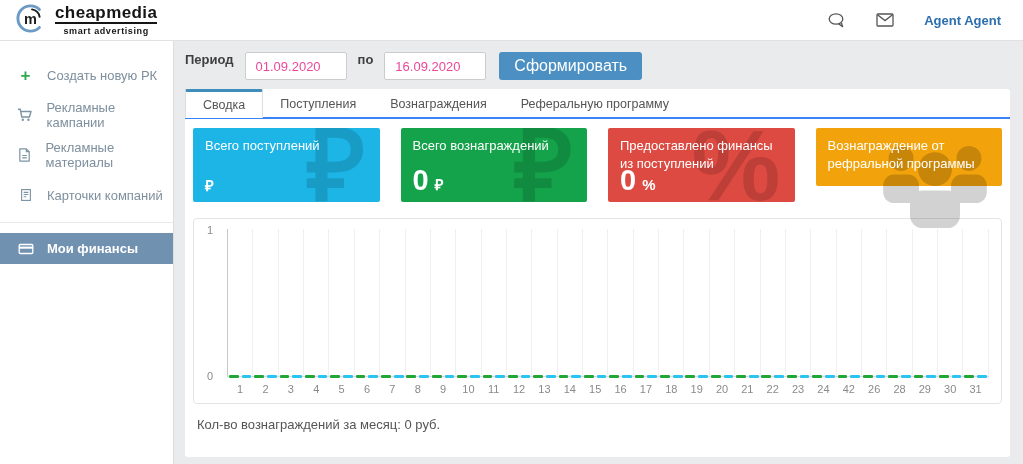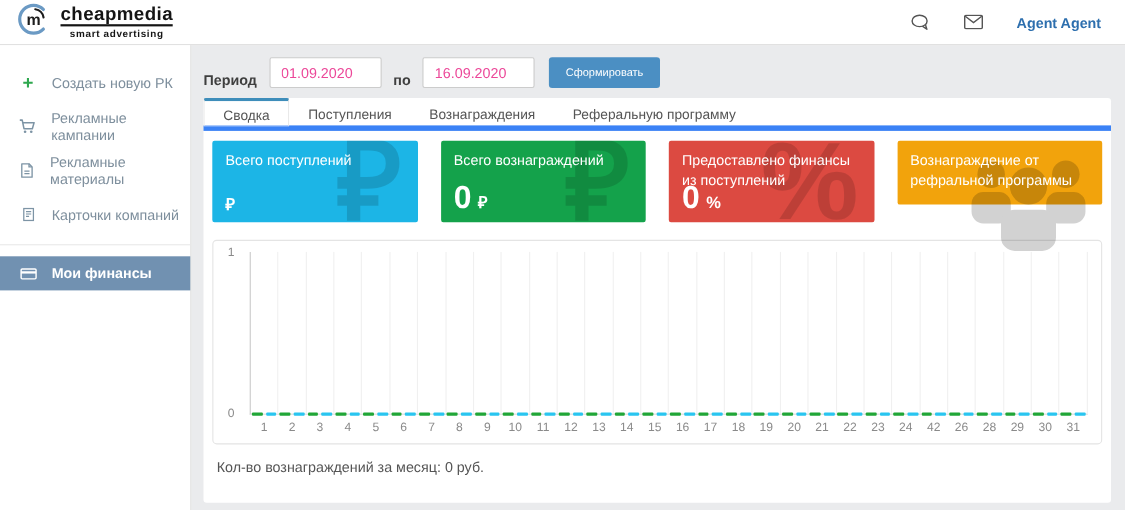--- a/index.html
+++ b/index.html
@@ -24,32 +24,32 @@
   .side-item { display:flex; align-items:center; gap:13px; padding-left:17px; height:40px;
                color:#7e8f9d; font-size:13px; cursor:pointer; }
   .side-item .icon { width:17px; display:flex; justify-content:center; align-items:center; color:#7d94a5; }
   .side-sep { border-top:1px solid #e9e9e9; margin-top:7px; }
   .side-item.active { background:#7191b1; color:#fff; font-weight:bold; height:31px; margin-top:10px; }
   .side-item.active .icon { color:#fff; }
 
   .main { flex:1; padding:7px 13px 0 11px; }
 
   
-  .period-row { display:flex; align-items:flex-end; gap:11px; margin:4px 0 9px; }
+  .period-row { display:flex; align-items:flex-start; gap:11px; margin:4px 0 9px; }
   .period-label, .po-label { font-size:13px; font-weight:bold; color:#3f3f3f; }
   .date-input { width:102px; height:28px; border:1px solid #ccc; border-radius:2px;
                 padding:0 10px; font-size:13px; color:#ec4899; background:#fff;
                 font-family:"Liberation Sans",sans-serif; }
   .btn-primary { background:#4b8fc3; color:#fff; border:none; border-radius:3px; height:28px;
-                 padding:0 15px; font-size:10px; cursor:pointer; margin-left:2px;
+                 padding:0 15px; font-size:16px; cursor:pointer; margin-left:2px;
                  font-family:"Liberation Sans",sans-serif; }
 
   
   .panel { background:#fff; border-radius:3px; height:368px; }
-  .tabs { display:flex; border-bottom:5px solid #3b82f6; height:30px; }
+  .tabs { display:flex; border-bottom:2px solid #3b82f6; height:30px; }
   .tab { padding:0 17px; line-height:30px; font-size:12.5px; color:#555; cursor:pointer; white-space:nowrap; }
   .tab.active { border:1px solid #ddd; border-bottom:1px solid #fff; border-top:3px solid #3e8dba;
                 line-height:26px; margin-bottom:-1px; border-radius:2px 2px 0 0; }
 
   
   .cards-row { display:flex; gap:21px; padding:9px 8px; align-items:flex-start; }
   .card { flex:1; border-radius:2px; color:#fff; position:relative; height:74px;
           overflow:hidden; padding:9px 12px; }
   .card.short { height:58px; overflow:visible; }
   .card-title { font-size:13px; line-height:1.4; position:relative; z-index:2; }

